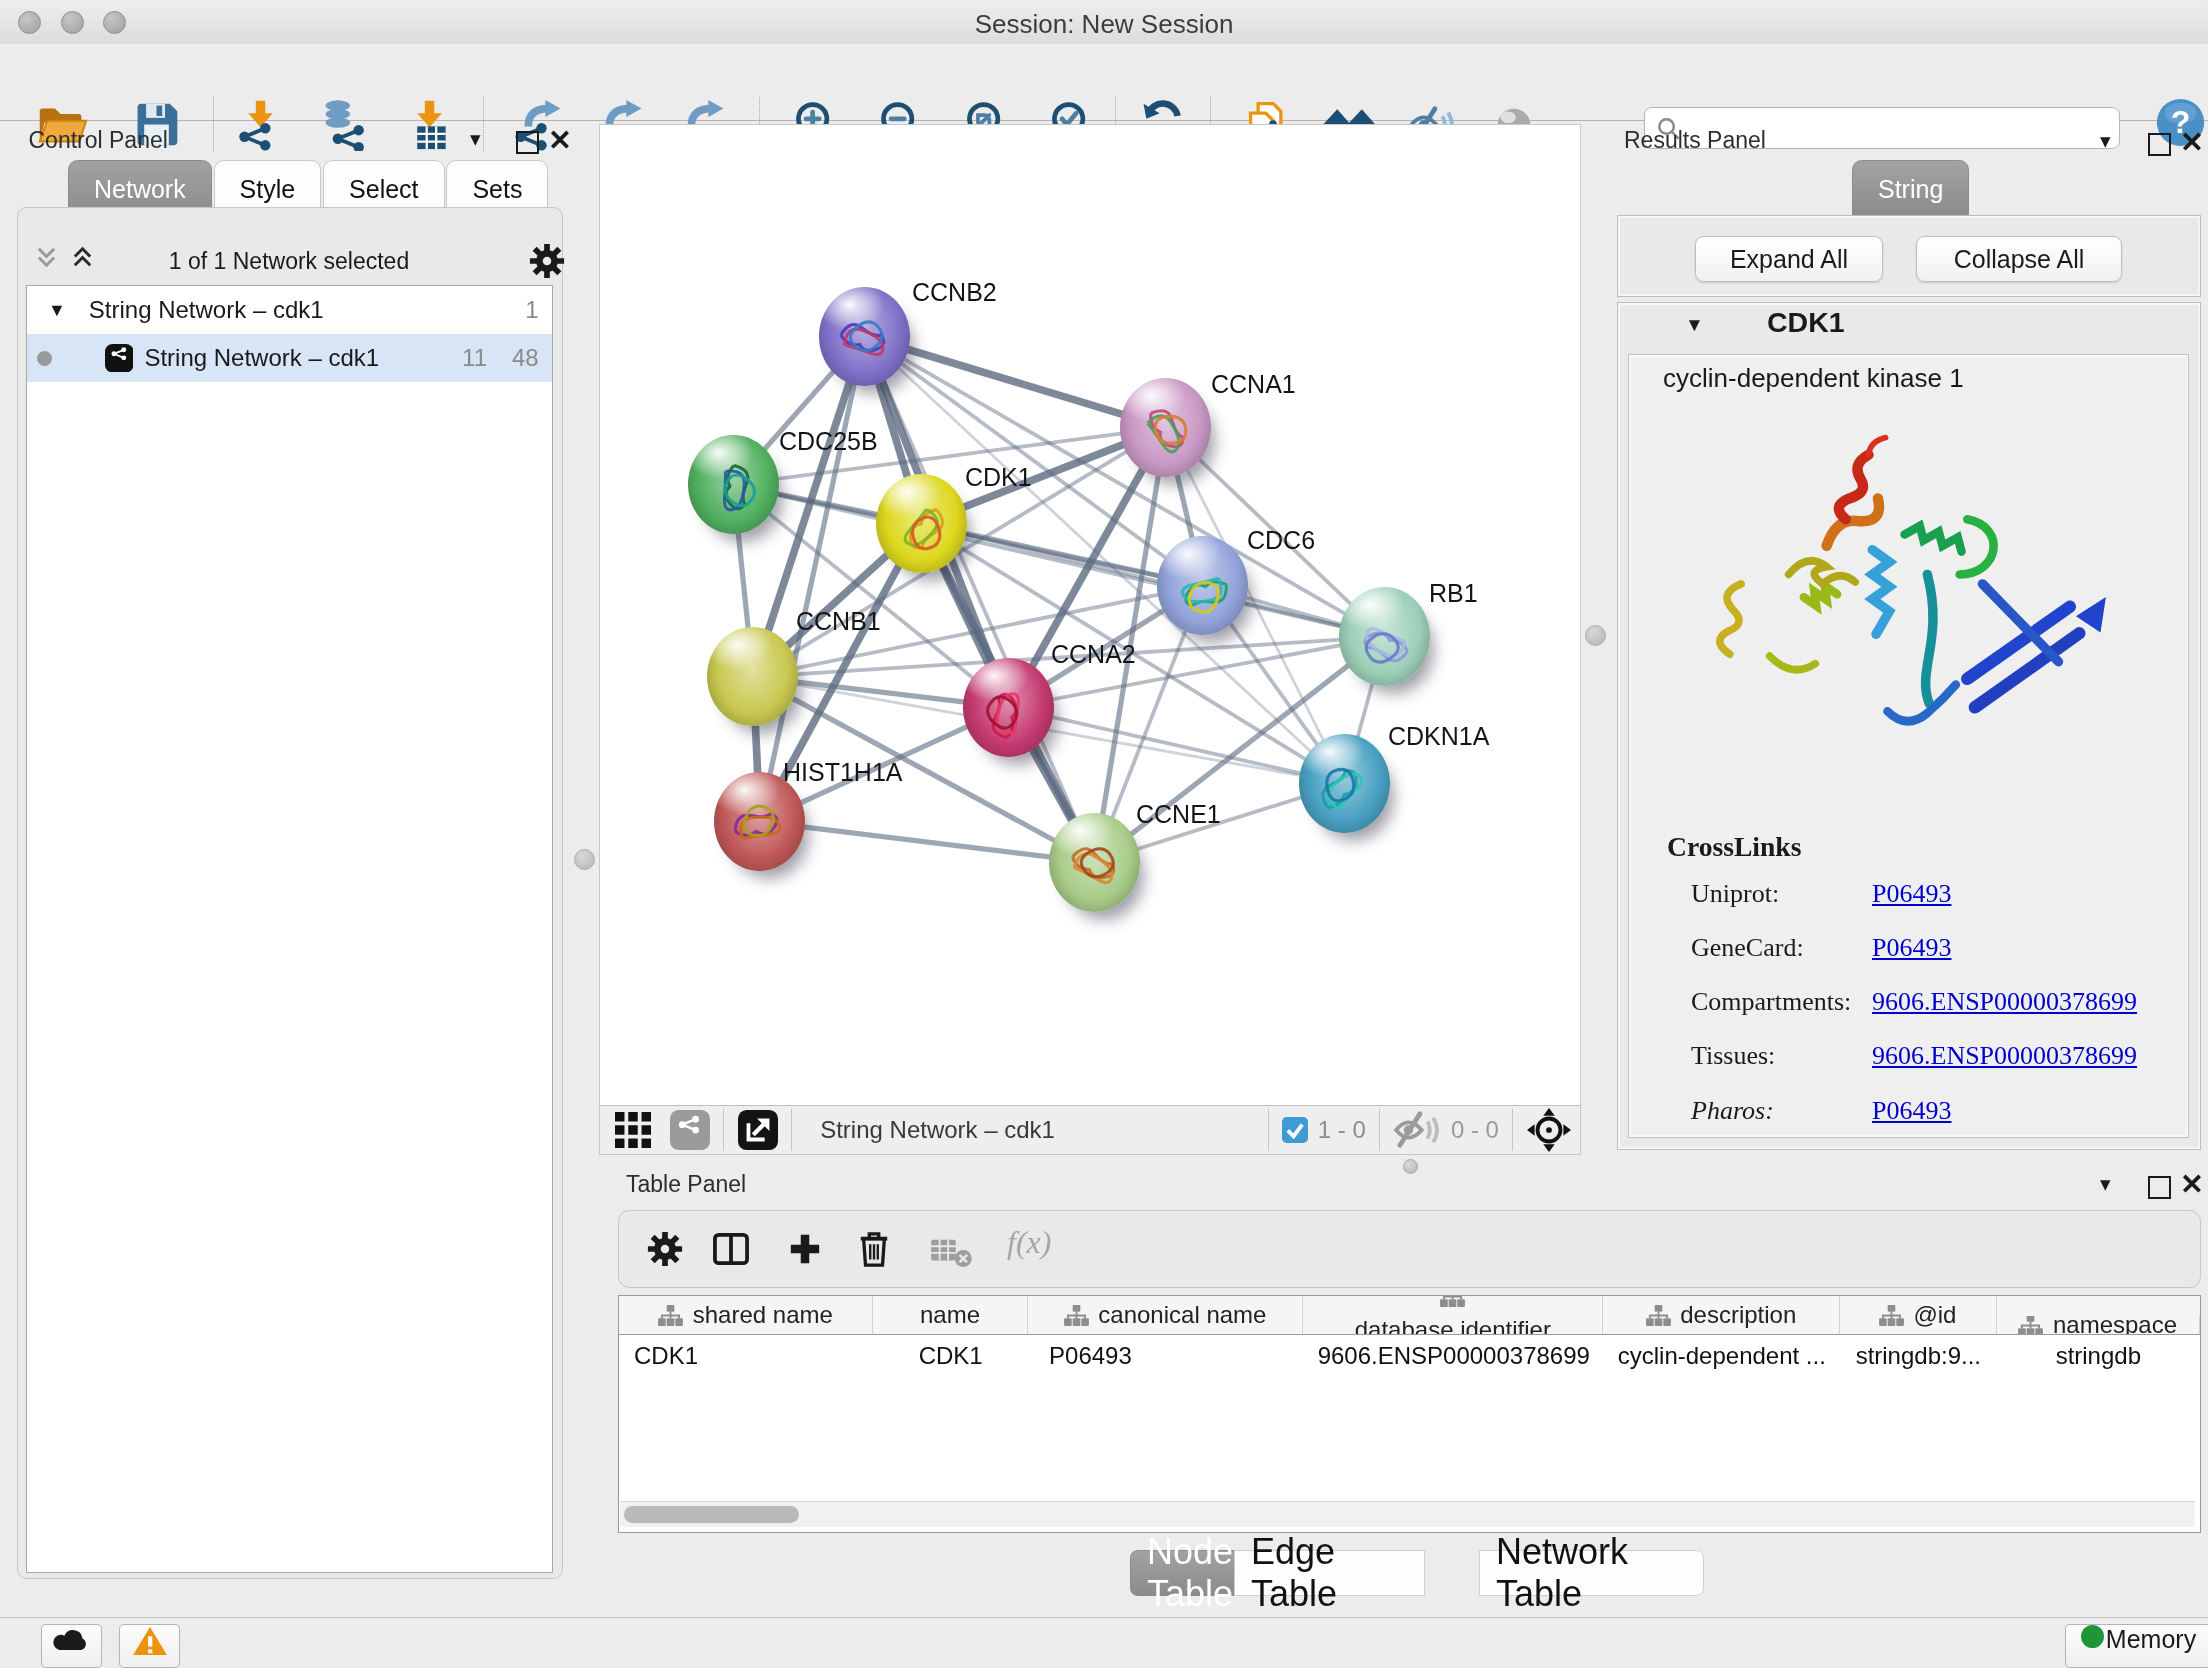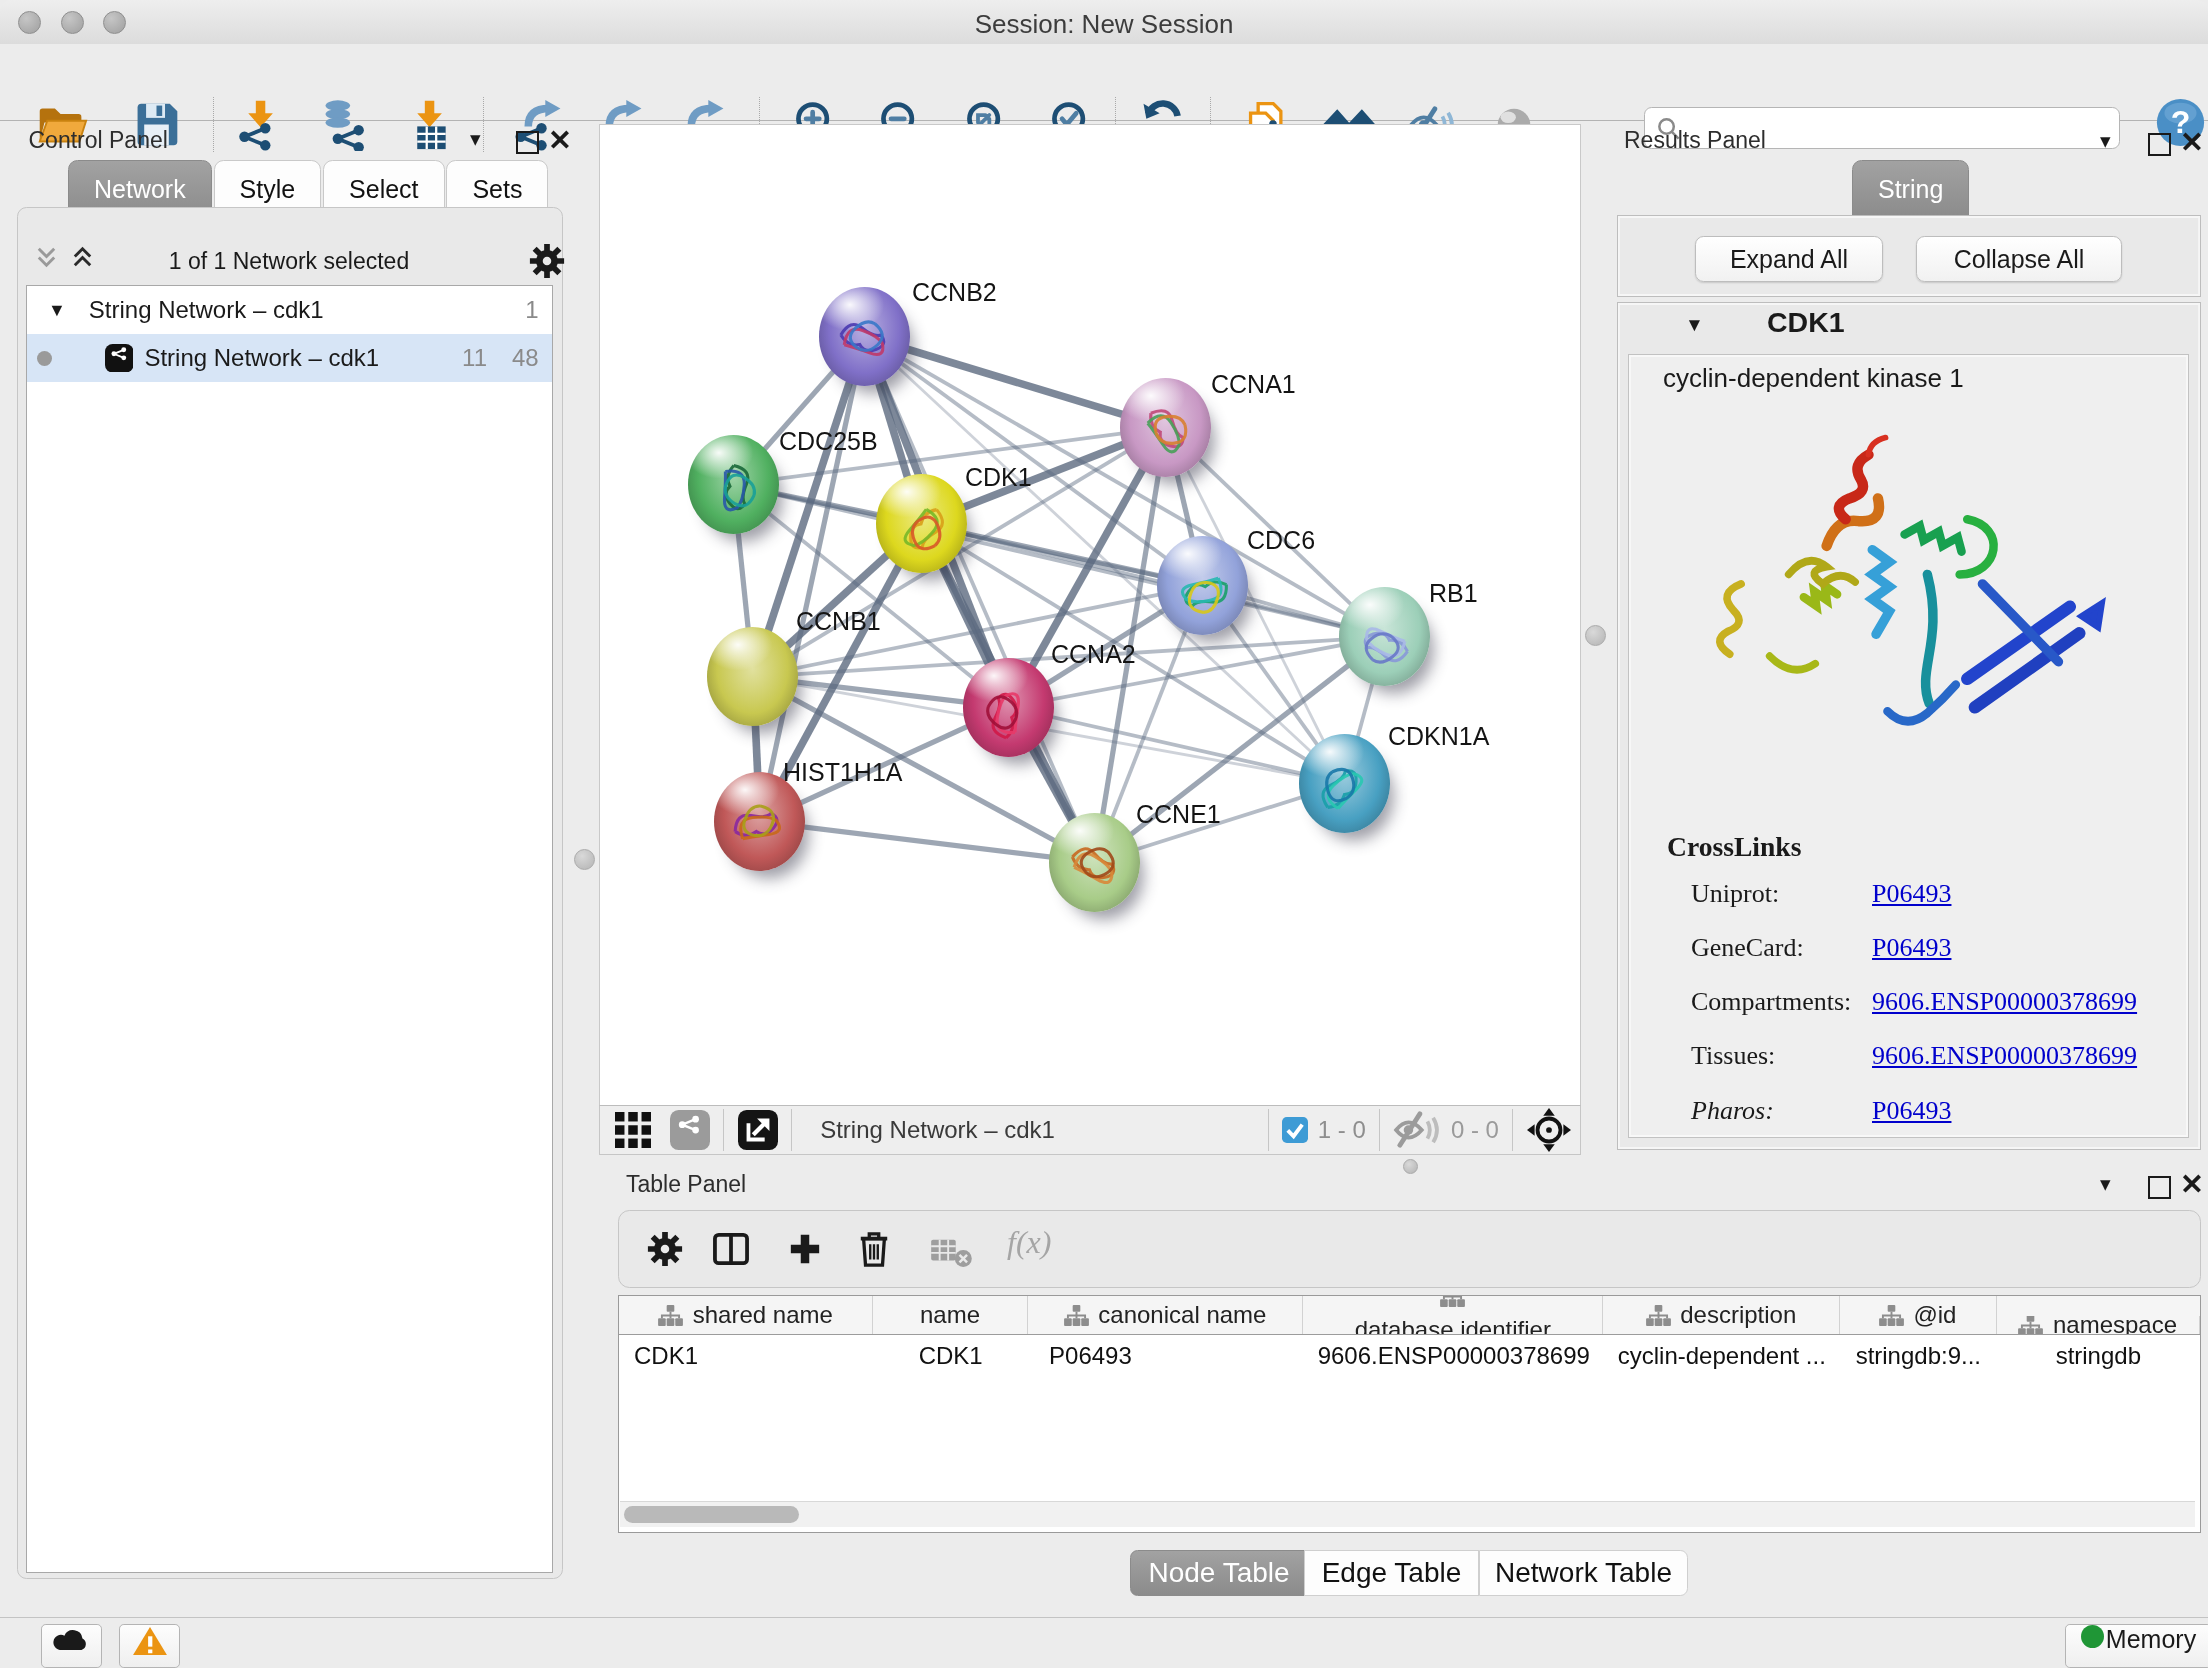--- a/index.html
+++ b/index.html
@@ -53,21 +53,21 @@
   #tp-toolbar{left:618px;top:1210px;width:1581px;height:76px;background:#e9e9e9;border:1.9px solid #c6c6c6;border-radius:11.4px;}
   #tp-table{left:618px;top:1295px;width:1581px;height:236px;background:#fff;border:1.9px solid #9a9a9a;overflow:hidden;}
   #table-header{display:flex;height:38px;background:#f5f5f5;border-bottom:1.9px solid #9c9c9c;}
   .th{display:flex;align-items:center;justify-content:center;gap:9.5px;font-size:24px;color:#222;
       border-right:1px solid #d2d2d2;box-sizing:border-box;overflow:hidden;white-space:nowrap;}
   #table-row{display:flex;height:42px;align-items:center;}
   .td{font-size:24px;color:#111;box-sizing:border-box;overflow:hidden;white-space:nowrap;}
   #hscroll{left:620px;top:1501px;width:1575px;height:25px;background:#f1f1f1;border-top:1px solid #d8d8d8;position:absolute;}
   #hthumb{position:absolute;left:3.8px;top:3.8px;width:175px;height:17px;border-radius:8.6px;background:#b9b9b9;}
   .bottom-tab{position:absolute;top:1550px;height:44px;display:flex;align-items:center;justify-content:center;
-              font-size:28px;background:#fdfdfd;border:1px solid #cfcfcf;color:#111;}
+              font-size:36px;background:#fdfdfd;border:1px solid #cfcfcf;color:#111;padding-left:16px;}
   .bottom-tab.active{background:linear-gradient(#a2a2a2,#8b8b8b);color:#fff;border-color:#8b8b8b;}
   
   #statusbar{left:0;top:1617px;width:2208px;height:51px;background:#ececec;border-top:1.9px solid #c3c3c3;}
   .sb-btn{position:absolute;top:5.7px;height:42px;background:linear-gradient(#fdfdfd,#efefef);
           border:1.9px solid #b4b4b4;border-radius:4.8px;display:flex;justify-content:center;gap:2px;margin-left:18px;}
   .handle-dot{position:absolute;border-radius:50%;background:radial-gradient(circle at 38% 32%,#d9d9d9,#b3b3b3);border:1px solid #aaa;}
 </style>
 </head>
 <body>
 
@@ -694,21 +694,21 @@
       <div class="td" style="width: 243px; text-align: center; padding-left: 0px; box-sizing: border-box;">cyclin-dependent ...</div>
       <div class="td" style="width: 161px; text-align: center; padding-left: 0px; box-sizing: border-box;">stringdb:9...</div>
       <div class="td" style="width: 209px; text-align: center; padding-left: 0px; box-sizing: border-box;">stringdb</div>
     </div>
 </div>
 <div id="hscroll">
     <div id="hthumb"></div>
   </div>
 <div id="bottom-tabs">
     <span class="bottom-tab active" style="left: 1130px; width: 176px; border-radius: 7.6px 0px 0px 7.6px;">Node Table</span>
-    <span class="bottom-tab" style="left: 1304px; width: 173px;">Edge Table</span>
+    <span class="bottom-tab" style="left: 1234px; width: 173px;">Edge Table</span>
     <span class="bottom-tab" style="left: 1479px; width: 207px; border-radius: 0px 7.6px 7.6px 0px;">Network Table</span>
   </div>
 
 <div class="abs" id="statusbar">
   <span class="sb-btn" style="left:23px;width:59px">
       <span style="display:flex">
         <svg width="38" height="27" viewBox="0 0 40 28">
           <path d="M10 26a8 8 0 112-15 10 10 0 0119 3 6.5 6.5 0 01-1 12z" fill="#1a1a1a"></path>
         </svg>
       </span>

